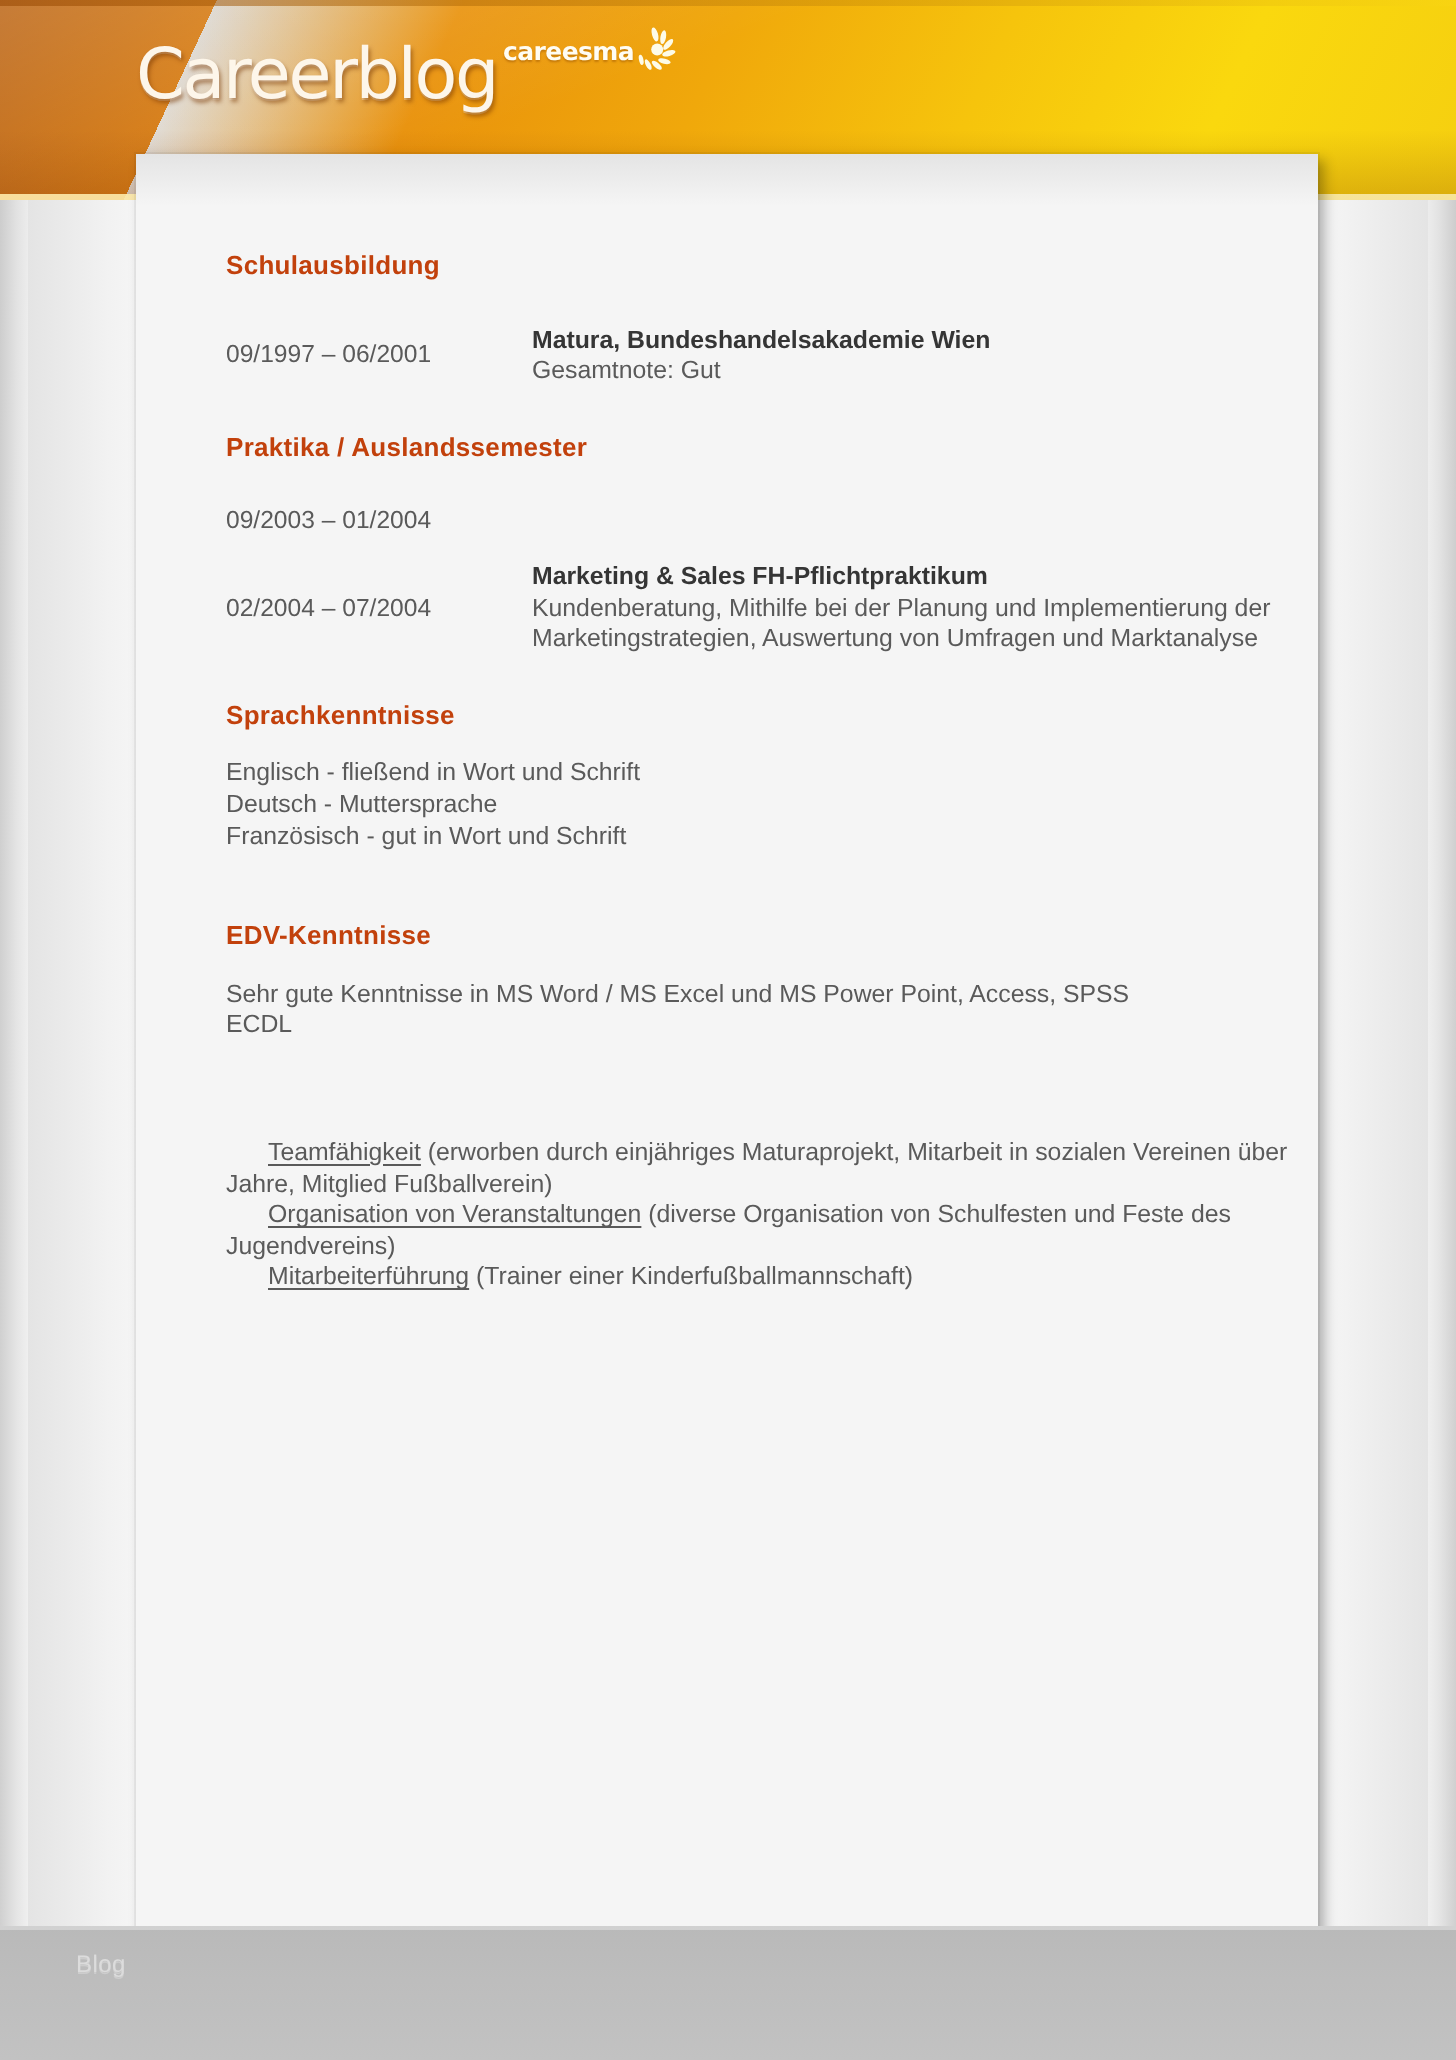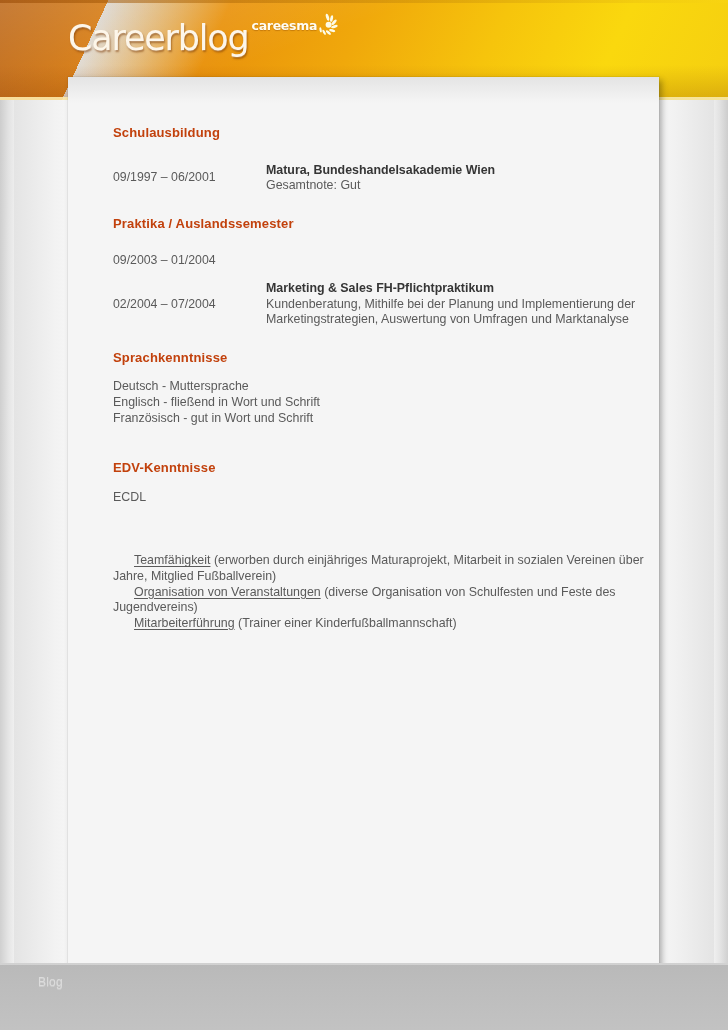--- a/index.html
+++ b/index.html
@@ -279,28 +279,29 @@
         <div class="row-body">
           <b>Marketing &amp; Sales FH-Pflichtpraktikum</b><br>
           <span>Kundenberatung, Mithilfe bei der Planung und Implementierung der Marketingstrategien, Auswertung von Umfragen und Marktanalyse</span>
         </div>
       </div>
 
       <div class="sp-22"></div>
 
       <div class="section-head">Sprachkenntnisse</div>
       <div class="sp-14"></div>
+      <div class="plain-line">Englisch - fließend in Wort und Schrift</div>
       <div class="plain-line">Deutsch - Muttersprache</div>
-      <div class="plain-line">Englisch - fließend in Wort und Schrift</div>
       <div class="plain-line">Französisch - gut in Wort und Schrift</div>
 
       <div class="sp-34"></div>
 
       <div class="section-head">EDV-Kenntnisse</div>
       <div class="sp-14"></div>
+      <div class="plain-line">Sehr gute Kenntnisse in MS Word / MS Excel und MS Power Point, Access, SPSS</div>
       <div class="plain-line">ECDL</div>
 
       <div class="sp-34"></div>
 
       <div class="sp-14"></div>
 
       <div class="plain-line"><span class="u">Teamfähigkeit</span><span> (erworben durch einjähriges Maturaprojekt, Mitarbeit in sozialen Vereinen über Jahre, Mitglied Fußballverein)</span></div>
 
       <div class="plain-line"><span class="u">Organisation von Veranstaltungen</span><span> (diverse Organisation von Schulfesten und Feste des Jugendvereins)</span></div>
 

